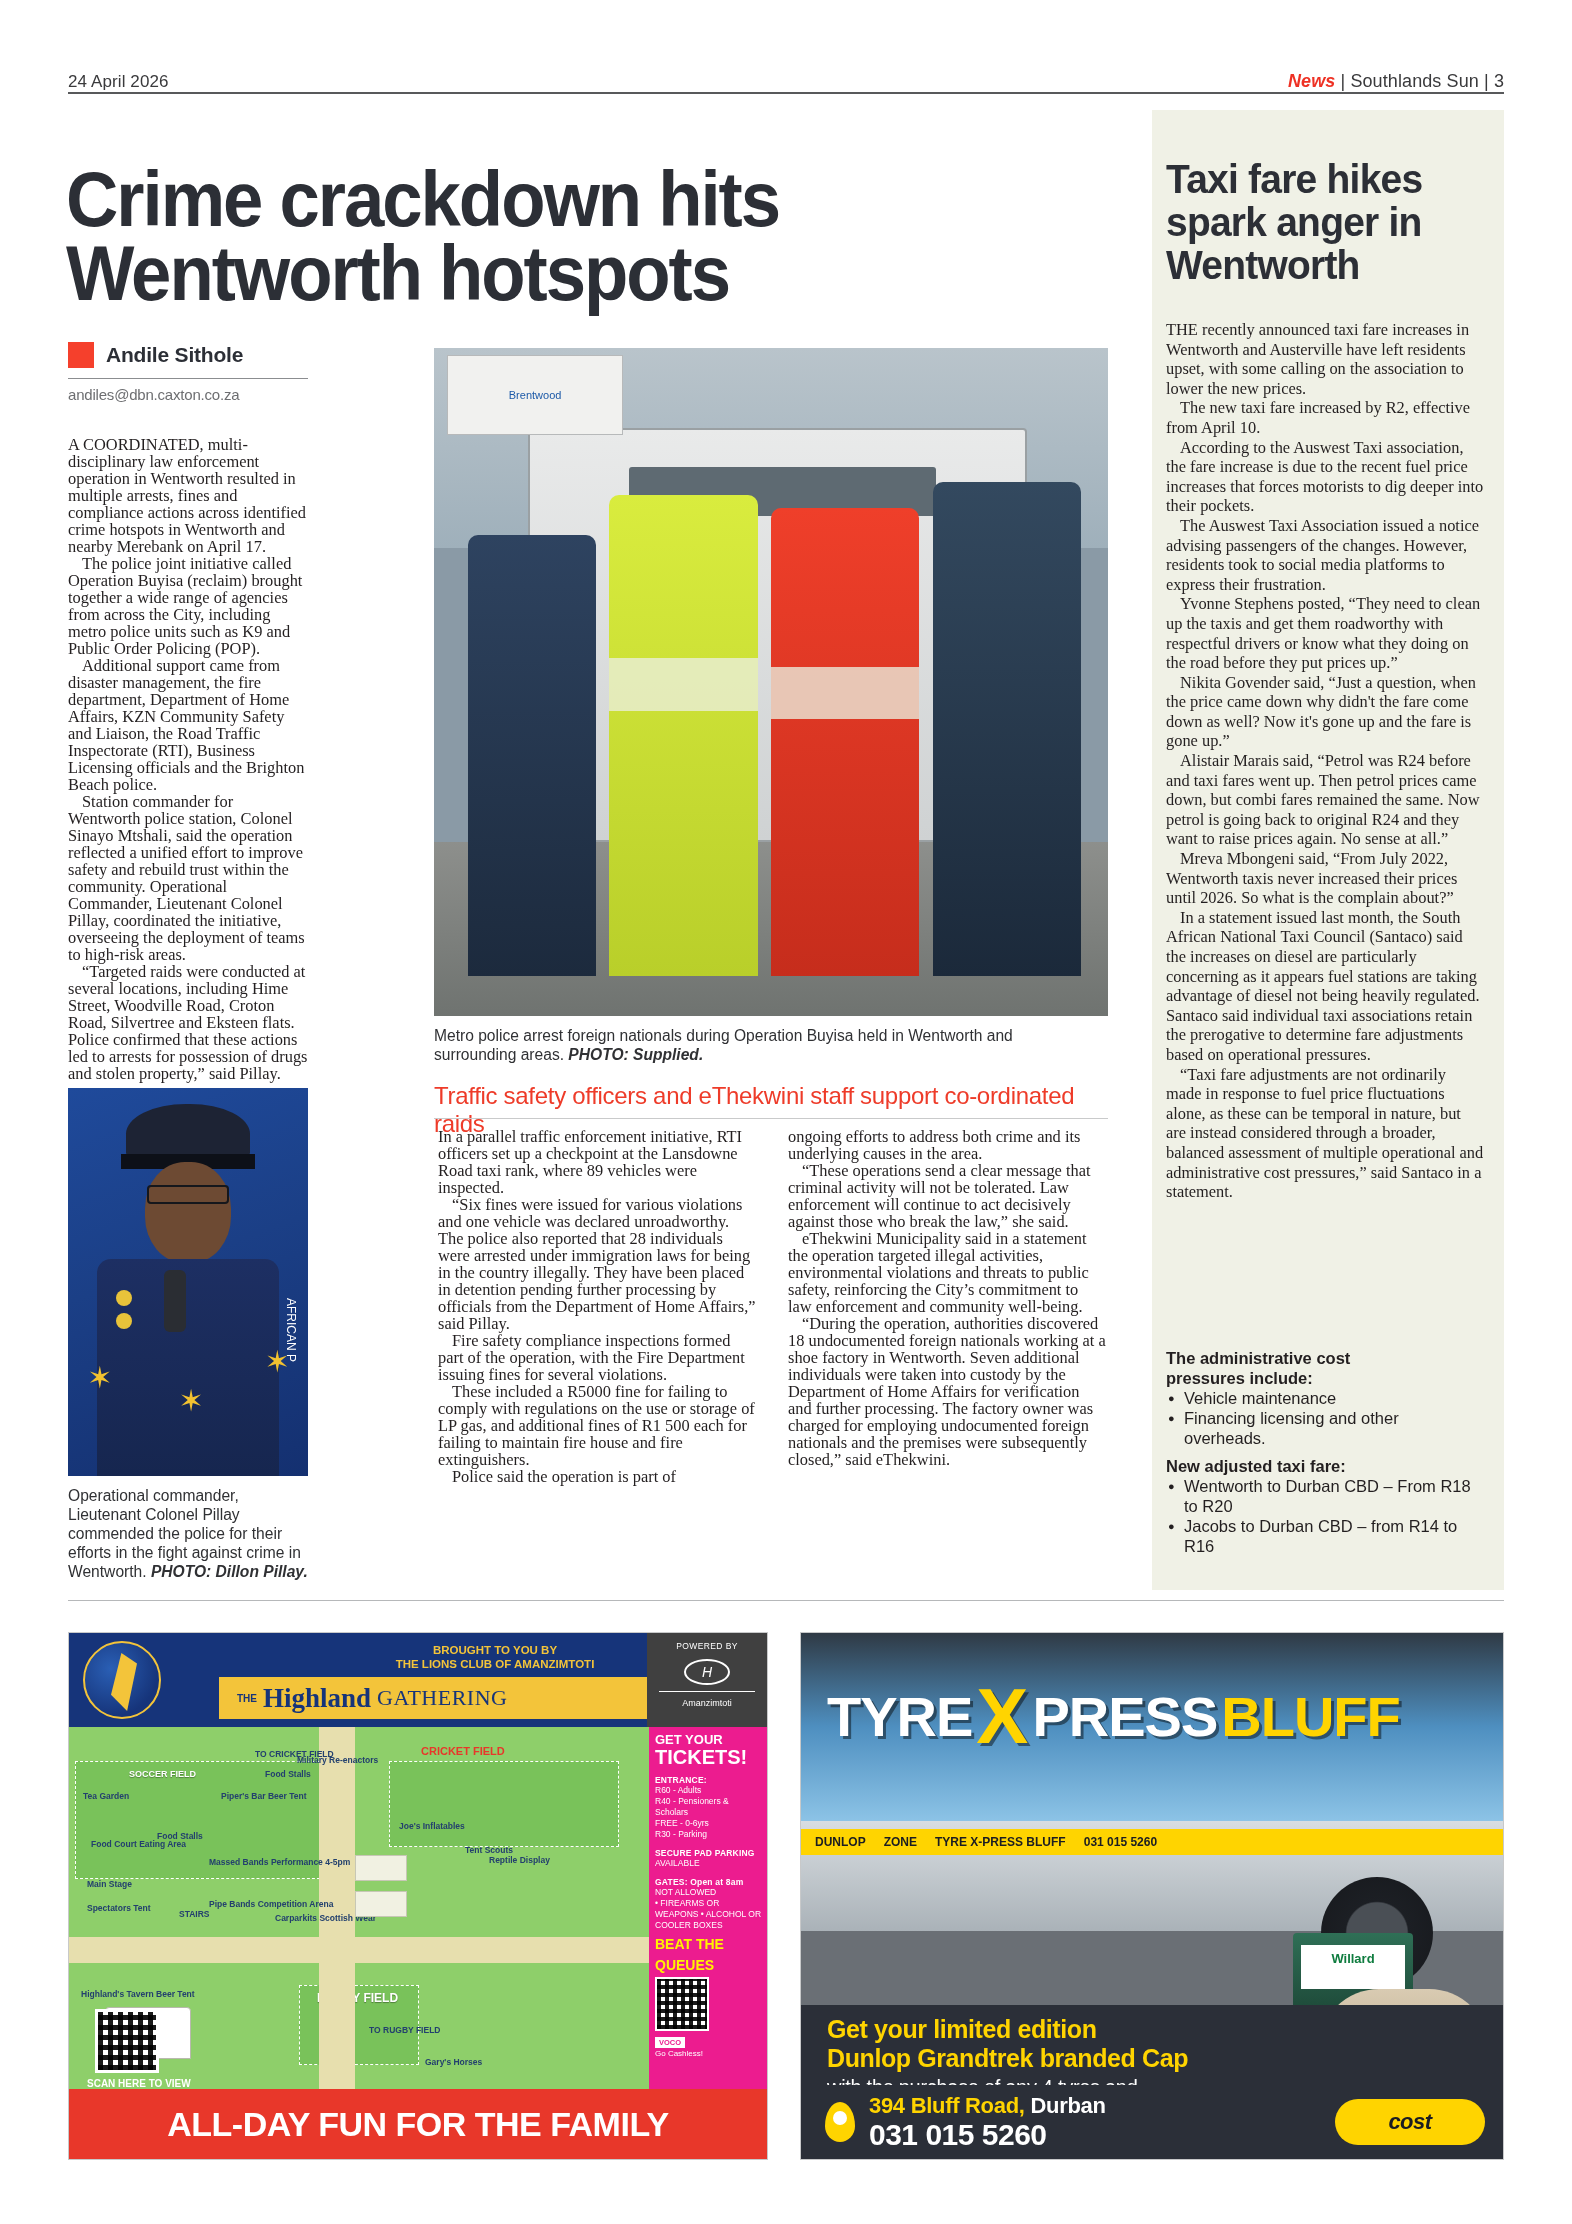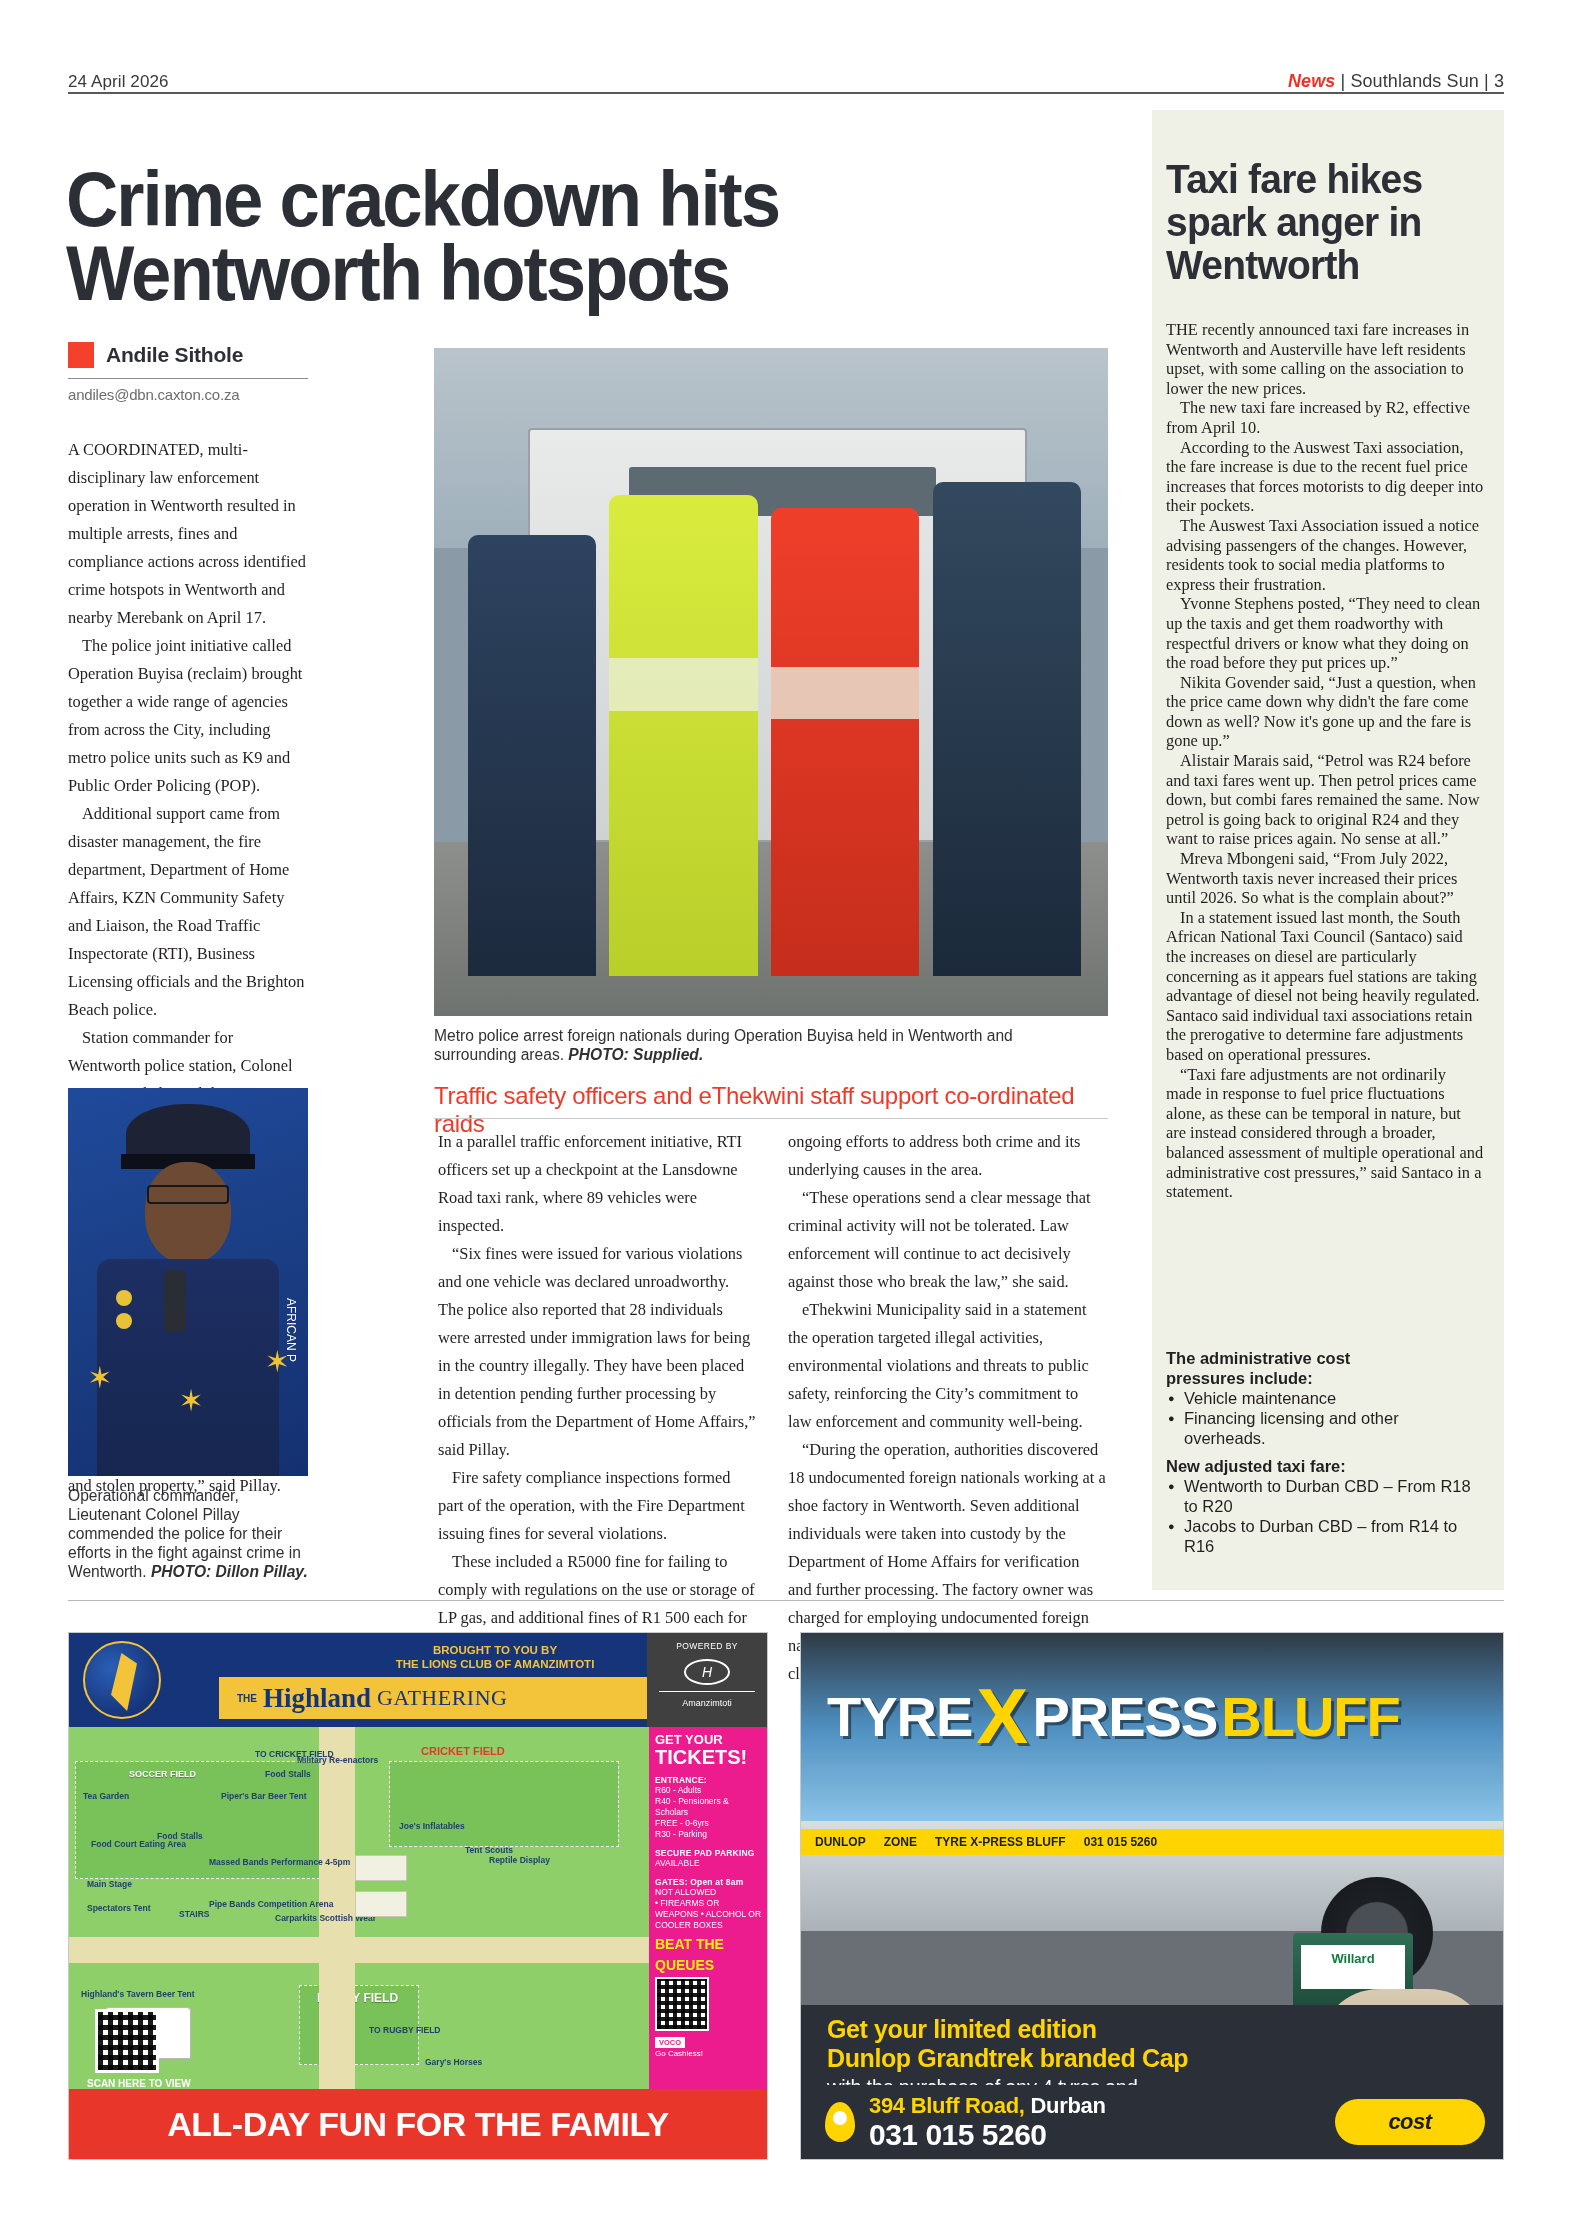--- a/index.html
+++ b/index.html
@@ -57,21 +57,21 @@
     position:absolute; left:68px; top:386px; width:260px;
     font-family:"Liberation Sans", sans-serif; font-size:15px; color:#6d6e71;
     letter-spacing:-.2px;
   }
 
   
   .col {
     position:absolute;
     font-family:"Liberation Serif", serif;
     font-size:16.4px;
-    line-height:28px;
+    line-height:17px;
     text-align:left;
     color:#231f20;
   }
   .col p { margin:0; text-indent:14px; }
   .col p.first { text-indent:0; }
 
   #col1 { left:68px; top:436px; width:240px; }
   #col2 { left:438px; top:1128px; width:318px; }
   #col3 { left:788px; top:1128px; width:318px; }
 
@@ -416,20 +416,21 @@
     <p>Station commander for Wentworth police station, Colonel Sinayo Mtshali, said the operation reflected a unified effort to improve safety and rebuild trust within the community. Operational Commander, Lieutenant Colonel Pillay, coordinated the initiative, overseeing the deployment of teams to high-risk areas.</p>
     <p>“Targeted raids were conducted at several locations, including Hime Street, Woodville Road, Croton Road, Silvertree and Eksteen flats. Police confirmed that these actions led to arrests for possession of drugs and stolen property,” said Pillay.</p>
   </div>
 
   <div class="photo1">
     <div class="sky"></div>
     <div class="ground"></div>
     <div class="van">
       <div class="vanwin"></div>
     </div>
+    <div class="sign">Brentwood</div>
     <div class="offA"></div>
     <div class="offB">
         <div class="hiviz"></div>
       </div>
     <div class="offC">
         <div class="hiviz"></div>
       </div>
     <div class="offD"></div>
   </div>
   <div class="cap" id="cap1"><span>Metro police arrest foreign nationals during Operation Buyisa held in Wentworth and surrounding areas. </span><b>PHOTO: Supplied.</b></div>

